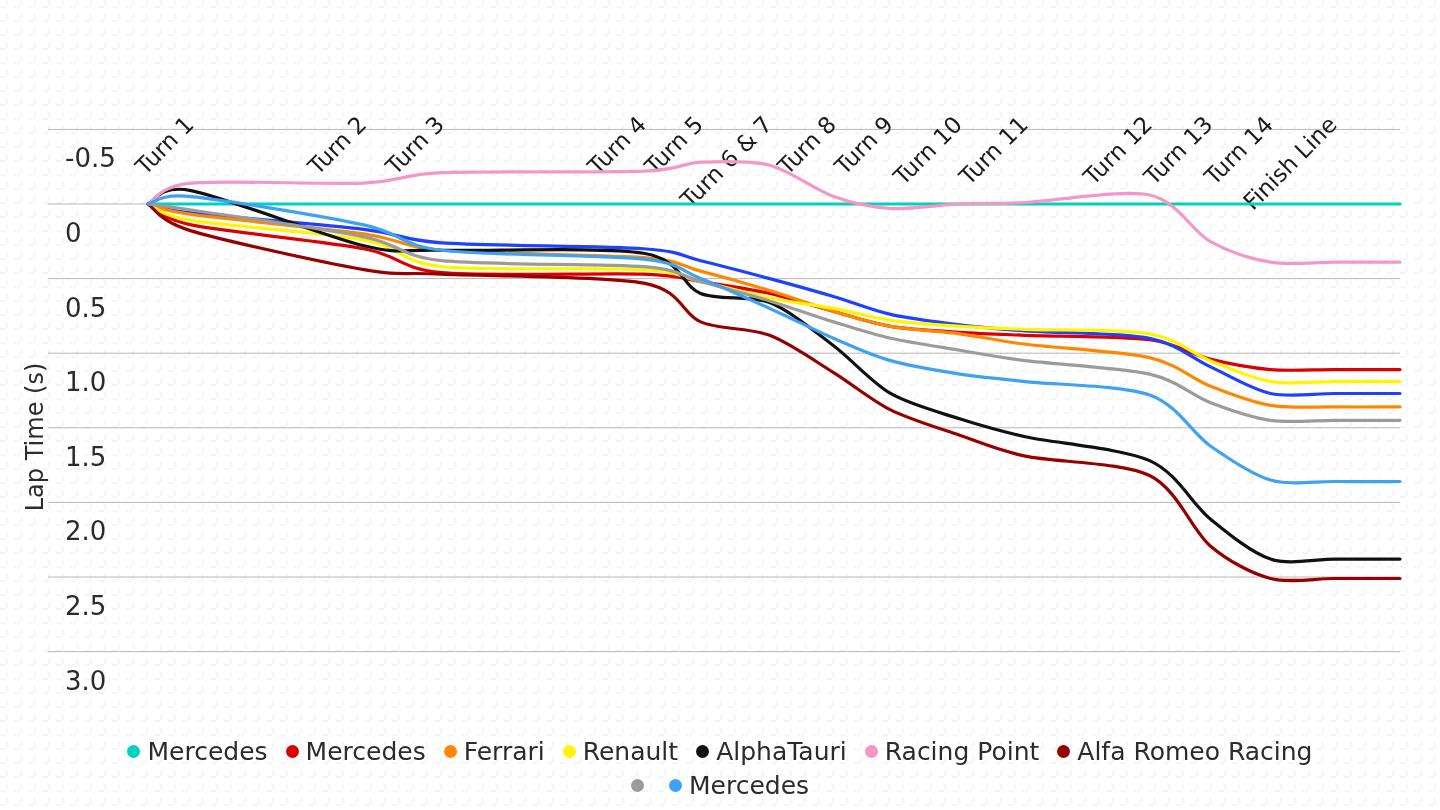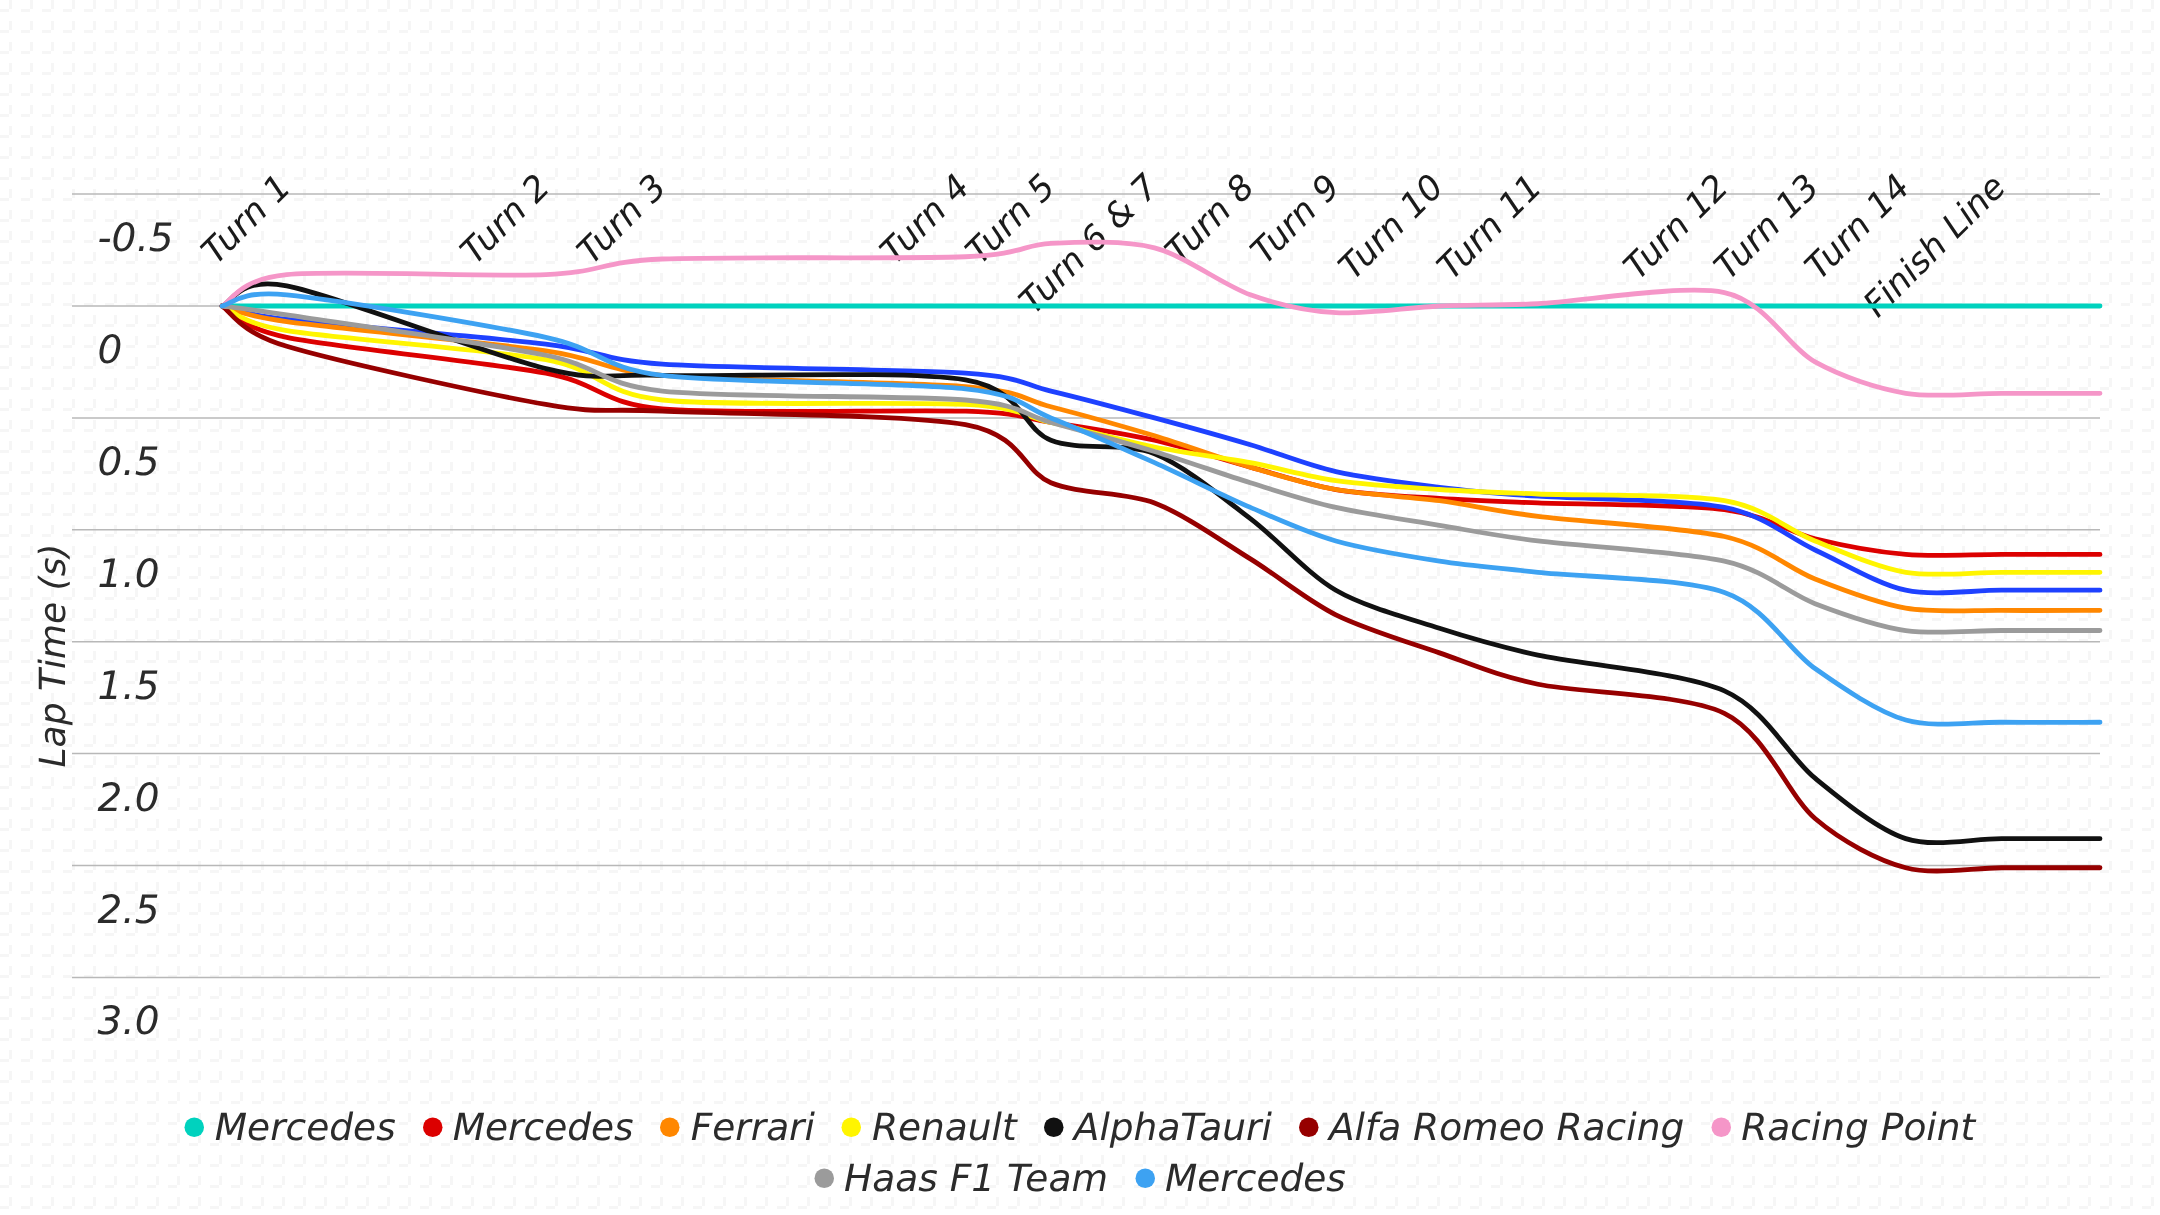--- a/index.html
+++ b/index.html
@@ -17,21 +17,21 @@
     background-image:
       linear-gradient(to right, rgba(0,0,0,0.035) 2px, transparent 2px),
       linear-gradient(to bottom, rgba(0,0,0,0.035) 2px, transparent 2px);
     background-size:14px 14px, 14px 14px;
     background-position:6px 0px, 0px 6px;
     -webkit-mask-image:
       repeating-linear-gradient(to bottom, #000 0 6px, transparent 6px 14px),
       repeating-linear-gradient(to right, #000 0 6px, transparent 6px 14px);
     pointer-events:none;
   }
-  #chart-root{position:absolute;inset:0;font-style:italic;}
+  #chart-root{position:absolute;inset:0;}
   svg.plot{position:absolute;left:0;top:0;}
   .ytick-label{
     font-size:26px;fill:#2b2b2b;font-family:"DejaVu Sans", sans-serif;
   }
   .axis-title{
     font-size:24px;fill:#2b2b2b;font-family:"DejaVu Sans", sans-serif;
   }
   .xtick-label{
     font-size:23px;fill:#1a1a1a;font-family:"DejaVu Sans", sans-serif;
   }
@@ -116,32 +116,31 @@
         </div>
         <div class="legend-item">
           <span class="legend-dot" style="background: rgb(255, 245, 0);"></span>
           <span class="legend-label">Renault</span>
         </div>
         <div class="legend-item">
           <span class="legend-dot" style="background: rgb(17, 17, 17);"></span>
           <span class="legend-label">AlphaTauri</span>
         </div>
         <div class="legend-item">
+          <span class="legend-dot" style="background: rgb(245, 150, 200);"></span>
+          <span class="legend-label">Racing Point</span>
+        </div>
+        <div class="legend-item">
           <span class="legend-dot" style="background: rgb(150, 0, 0);"></span>
           <span class="legend-label">Alfa Romeo Racing</span>
-        </div>
-        <div class="legend-item">
-          <span class="legend-dot" style="background: rgb(245, 150, 200);"></span>
-          <span class="legend-label">Racing Point</span>
         </div>
       </div>
     <div class="legend-row" id="legend-row-1">
         <div class="legend-item">
           <span class="legend-dot" style="background: rgb(155, 155, 155);"></span>
-          <span class="legend-label">Haas F1 Team</span>
         </div>
         <div class="legend-item">
           <span class="legend-dot" style="background: rgb(61, 162, 242);"></span>
           <span class="legend-label">Mercedes</span>
         </div>
       </div>
   </div>
 </div>
 
 </body></html>

